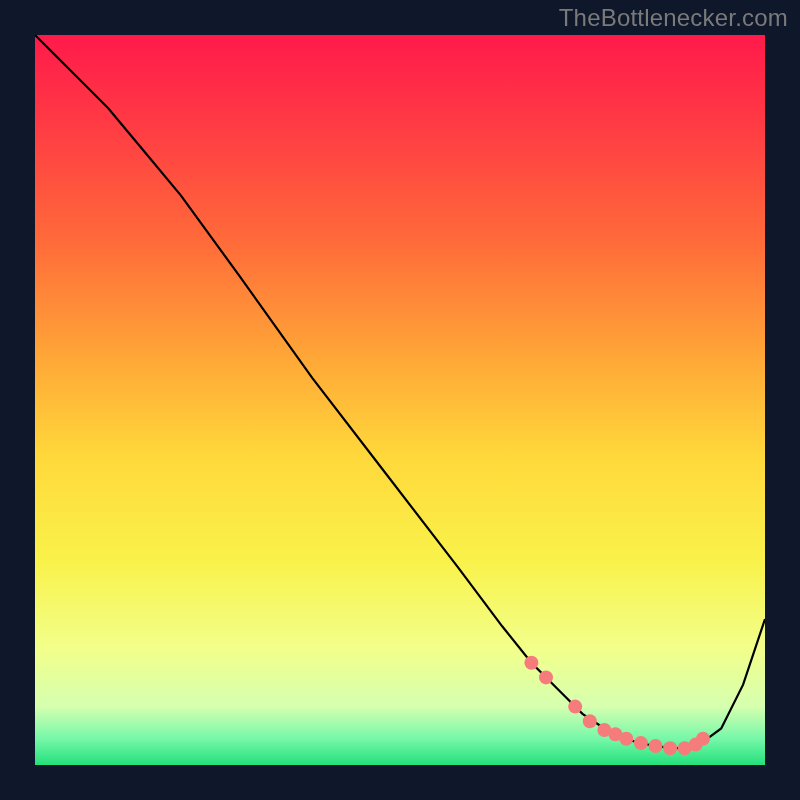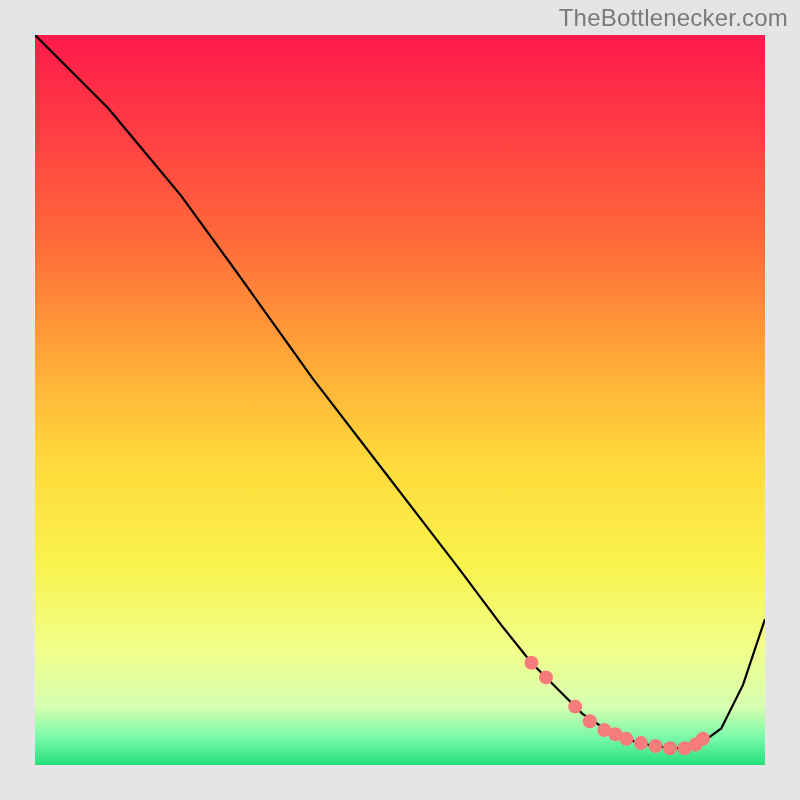--- a/index.html
+++ b/index.html
@@ -8,21 +8,21 @@
     width: 800px;
     height: 800px;
     background: #000;
     overflow: hidden;
     font-family: Arial, Helvetica, sans-serif;
   }
   .stage {
     position: relative;
     width: 800px;
     height: 800px;
-    background: #e5e5e5;
+    background: #0f172a;
   }
   .attribution {
     position: absolute;
     top: 4px;
     right: 12px;
     color: #7a7a7a;
     font-size: 24px;
     font-weight: 400;
     letter-spacing: 0.2px;
     z-index: 10;

